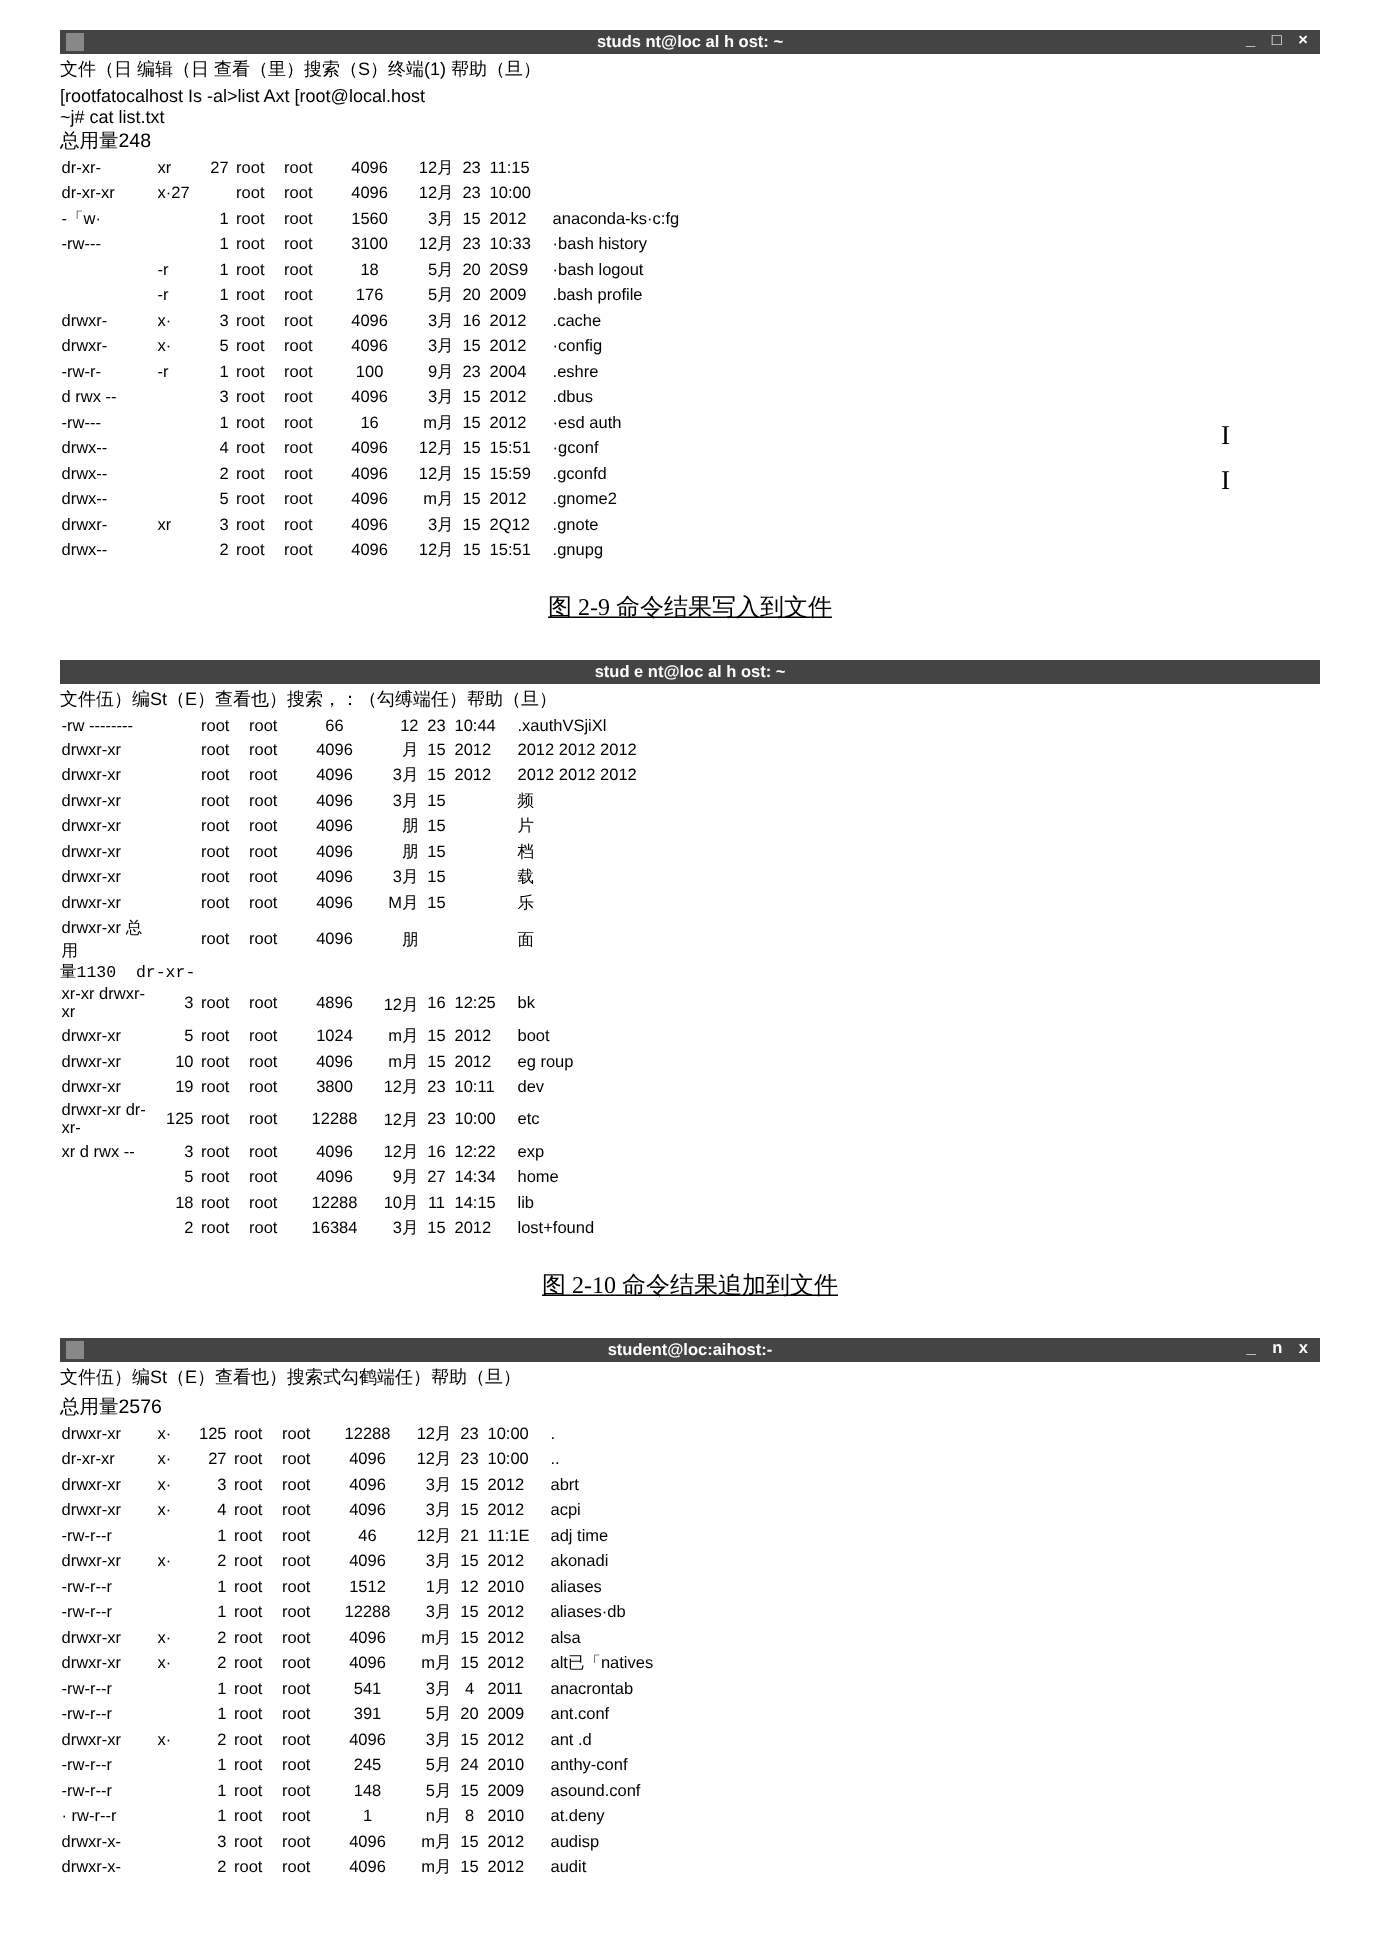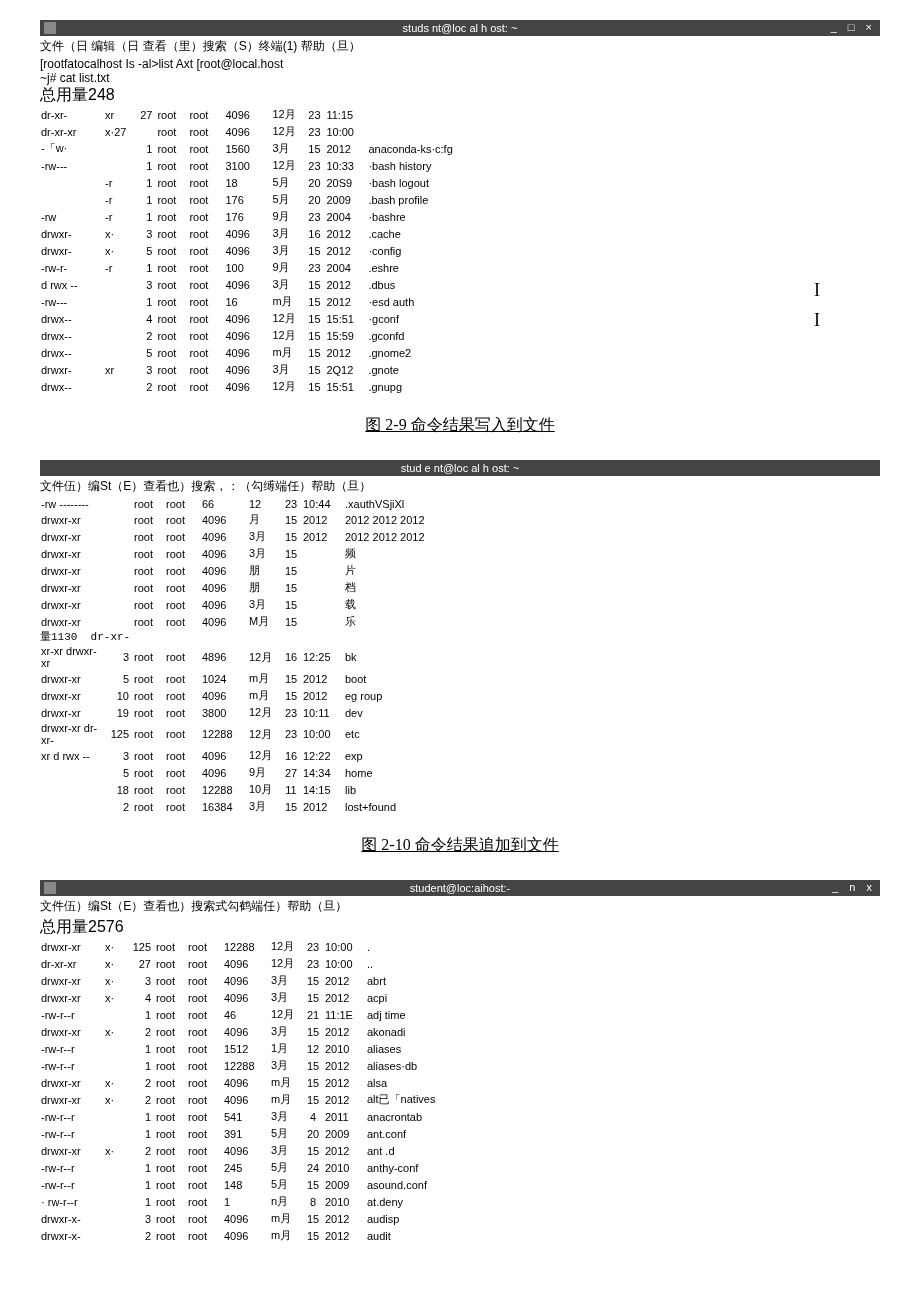--- a/index.html
+++ b/index.html
@@ -9,21 +9,21 @@
     margin: 0;
     padding: 20px 40px;
     width: 840px;
   }
   .terminal-block {
     margin-bottom: 20px;
   }
   .titlebar {
     background: #444;
     color: #fff;
-    font-weight: normal;
+    font-weight: bold;
     text-align: center;
     padding: 2px 4px;
     position: relative;
     font-size: 11px;
   }
   .titlebar .left-icon {
     position: absolute;
     left: 4px;
     top: 2px;
     width: 12px;
@@ -37,21 +37,21 @@
     letter-spacing: 4px;
   }
   .menubar {
     font-size: 12px;
     padding: 2px 0;
   }
   .command-line {
     font-size: 12px;
   }
   .total {
-    font-size: 16px;
+    font-size: 13px;
   }
   .listing {
     font-family: "Courier New", monospace;
     font-size: 11px;
     white-space: pre;
     line-height: 1.3;
   }
   .caption {
     text-align: center;
     font-size: 16px;
@@ -65,22 +65,22 @@
     font-family: serif;
     font-size: 18px;
   }
   table.ls { border-collapse: collapse; }
   table.ls td { font-family: Arial, sans-serif; font-size:11px; }
   .col-perm { width: 62px; }
   .col-dot  { width: 20px; }
   .col-lnk  { width: 24px; text-align:right; padding-right:4px;}
   .col-own  { width: 30px; }
   .col-grp  { width: 34px; }
-  .col-size { width: 42px; text-align:left; padding-right:4px;}
-  .col-mon  { width: 30px; }
+  .col-size { width: 42px; text-align:center; padding-right:4px;}
+  .col-mon  { width: 30px; text-align:right;}
   .col-day  { width: 20px; text-align:center;}
   .col-time { width: 40px; }
   .col-name { }
   .rel { position: relative; }
 </style>
 </head>
 <body>
 
 <div class="terminal-block rel">
   <div class="titlebar">
@@ -160,32 +160,20 @@
           <td class="col-lnk">1</td>
           <td class="col-own">root</td>
           <td class="col-grp">root</td>
           <td class="col-size">176</td>
           <td class="col-mon">5月</td>
           <td class="col-day">20</td>
           <td class="col-time">2009</td>
           <td class="col-name">.bash profile</td>
         </tr>
         <tr>
-          <td class="col-perm">-rw</td>
-          <td class="col-dot">-r</td>
-          <td class="col-lnk">1</td>
-          <td class="col-own">root</td>
-          <td class="col-grp">root</td>
-          <td class="col-size">176</td>
-          <td class="col-mon">9月</td>
-          <td class="col-day">23</td>
-          <td class="col-time">2004</td>
-          <td class="col-name">·bashre</td>
-        </tr>
-        <tr>
           <td class="col-perm">drwxr-</td>
           <td class="col-dot">x·</td>
           <td class="col-lnk">3</td>
           <td class="col-own">root</td>
           <td class="col-grp">root</td>
           <td class="col-size">4096</td>
           <td class="col-mon">3月</td>
           <td class="col-day">16</td>
           <td class="col-time">2012</td>
           <td class="col-name">.cache</td>
@@ -396,20 +384,31 @@
           <td class="col-perm">drwxr-xr</td>
           <td class="col-lnk"></td>
           <td class="col-own">root</td>
           <td class="col-grp">root</td>
           <td class="col-size">4096</td>
           <td class="col-mon">M月</td>
           <td class="col-day">15</td>
           <td class="col-time"></td>
           <td class="col-name">乐</td>
         </tr>
+        <tr>
+          <td class="col-perm">drwxr-xr 总用</td>
+          <td class="col-lnk"></td>
+          <td class="col-own">root</td>
+          <td class="col-grp">root</td>
+          <td class="col-size">4096</td>
+          <td class="col-mon">朋</td>
+          <td class="col-day"></td>
+          <td class="col-time"></td>
+          <td class="col-name">面</td>
+        </tr>
       </tbody>
     </table>
   <div class="listing">量1130  dr-xr-</div>
   <table class="ls">
       <tbody id="rows2b">
         <tr>
           <td class="col-perm">xr-xr  drwxr-xr</td>
           <td class="col-lnk">3</td>
           <td class="col-own">root</td>
           <td class="col-grp">root</td>

